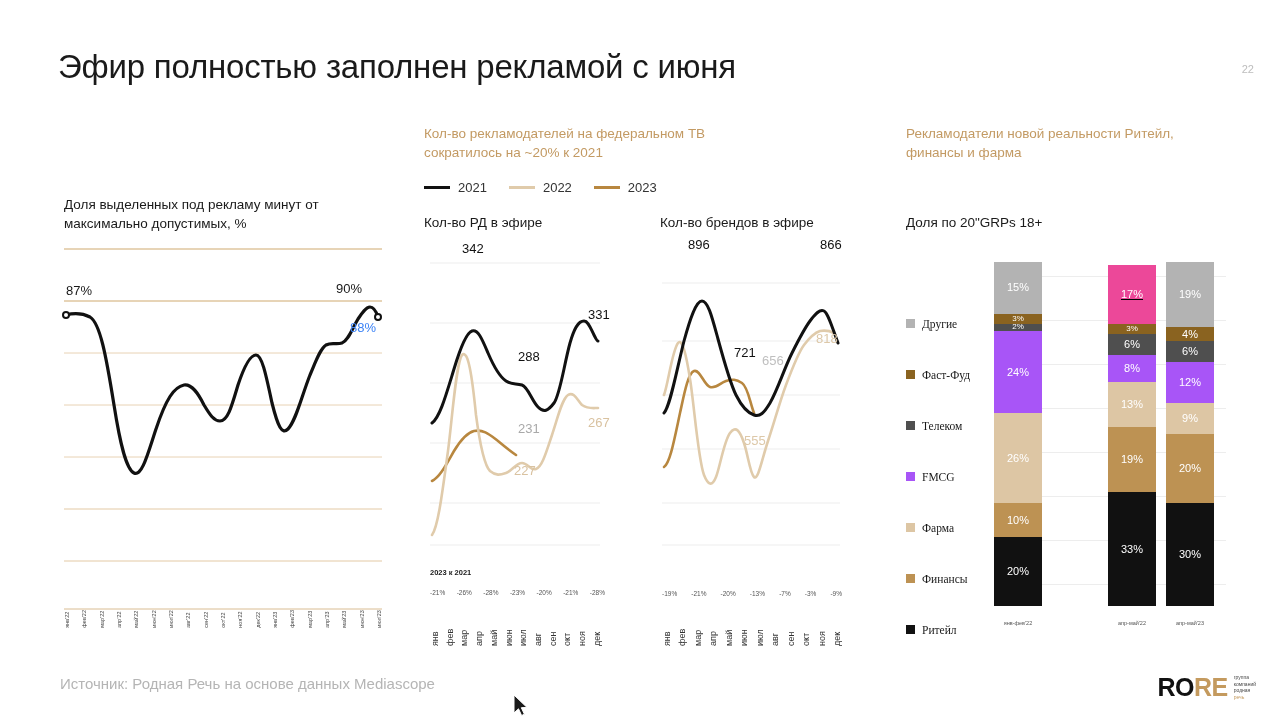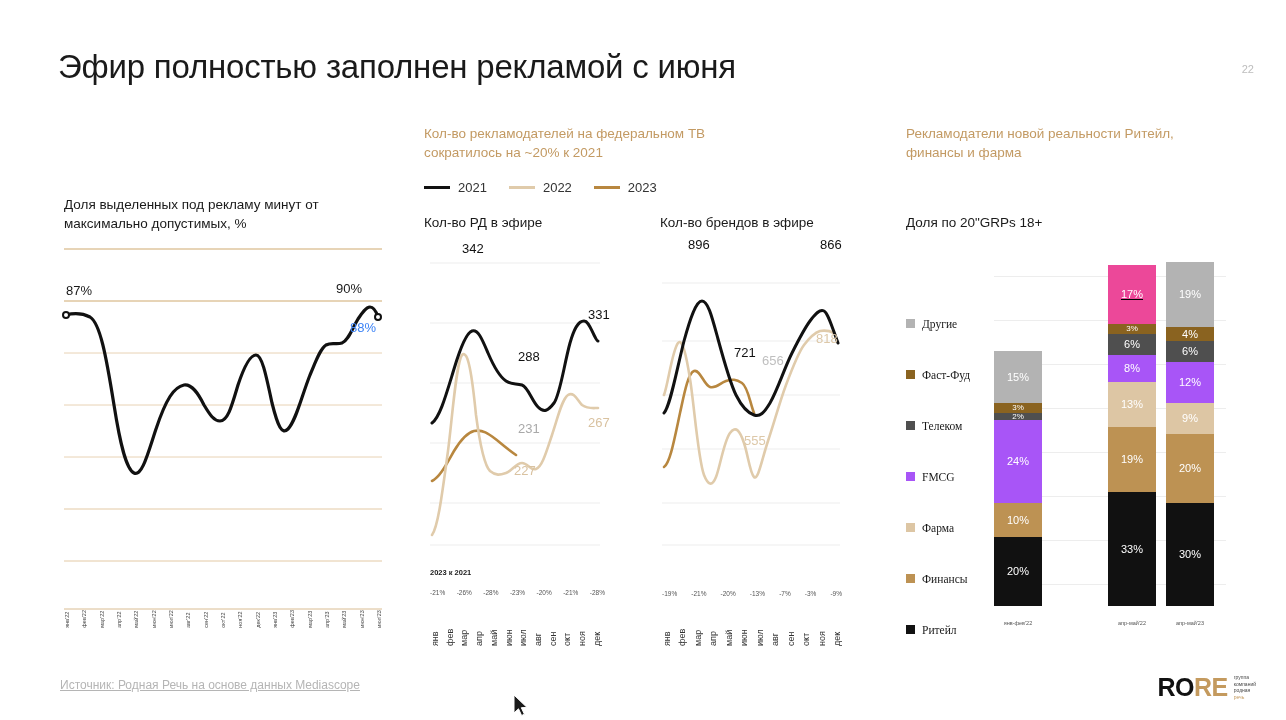--- a/index.html
+++ b/index.html
@@ -99,21 +99,21 @@
   .seg { width: 100%; display: flex; align-items: center; justify-content: center; position: relative; }
   .seg span { font-size: 11px; color: #fff; line-height: 1; }
   .bar-xlabel {
     position: absolute; bottom: 6px; width: 90px; text-align: center;
     font-size: 5.5px; color: #555;
   }
 
   
   .source {
     position: absolute; left: 60px; bottom: 28px;
-    font-size: 12px; color: #b5b5b5; text-decoration: underline;
+    font-size: 15px; color: #b5b5b5;
   }
   .logo { position: absolute; right: 30px; bottom: 20px; display: flex; align-items: center; gap: 6px; }
   .logo-text { font-size: 25px; font-weight: 700; letter-spacing: -0.5px; line-height: 1; }
   .logo-ro { color: #111; }
   .logo-re { color: #c49a5e; }
   .logo-sub { font-size: 5px; line-height: 6.5px; color: #4a4a4a; }
   .logo-sub .gold { color: #c49a5e; }
 
   
   .cursor { position: absolute; left: 513px; top: 694px; width: 16px; height: 24px; }
@@ -364,20 +364,23 @@
           </div>
           <div class="seg" style="background: rgb(138, 99, 32); height: 10.32px;">
             <span style="font-size: 8px;">3%</span>
           </div>
           <div class="seg" style="background: rgb(79, 79, 79); height: 6.88px;">
             <span style="font-size: 8px;">2%</span>
           </div>
           <div class="seg" style="background: rgb(168, 85, 247); height: 82.56px;">
             <span>24%</span>
           </div>
+          <div class="seg" style="background: rgb(221, 198, 164); height: 89.44px;">
+            <span>26%</span>
+          </div>
           <div class="seg" style="background: rgb(189, 146, 83); height: 34.4px;">
             <span>10%</span>
           </div>
           <div class="seg" style="background: rgb(17, 17, 17); height: 68.8px;">
             <span>20%</span>
           </div>
         </div>
         <div class="bar-xlabel" style="left: -21px;">янв-фев'22</div>
         <div class="bar-col" style="left: 114px;">
           <div class="seg" style="background: #ec4899; height: 58.48px; text-decoration: underline;">

